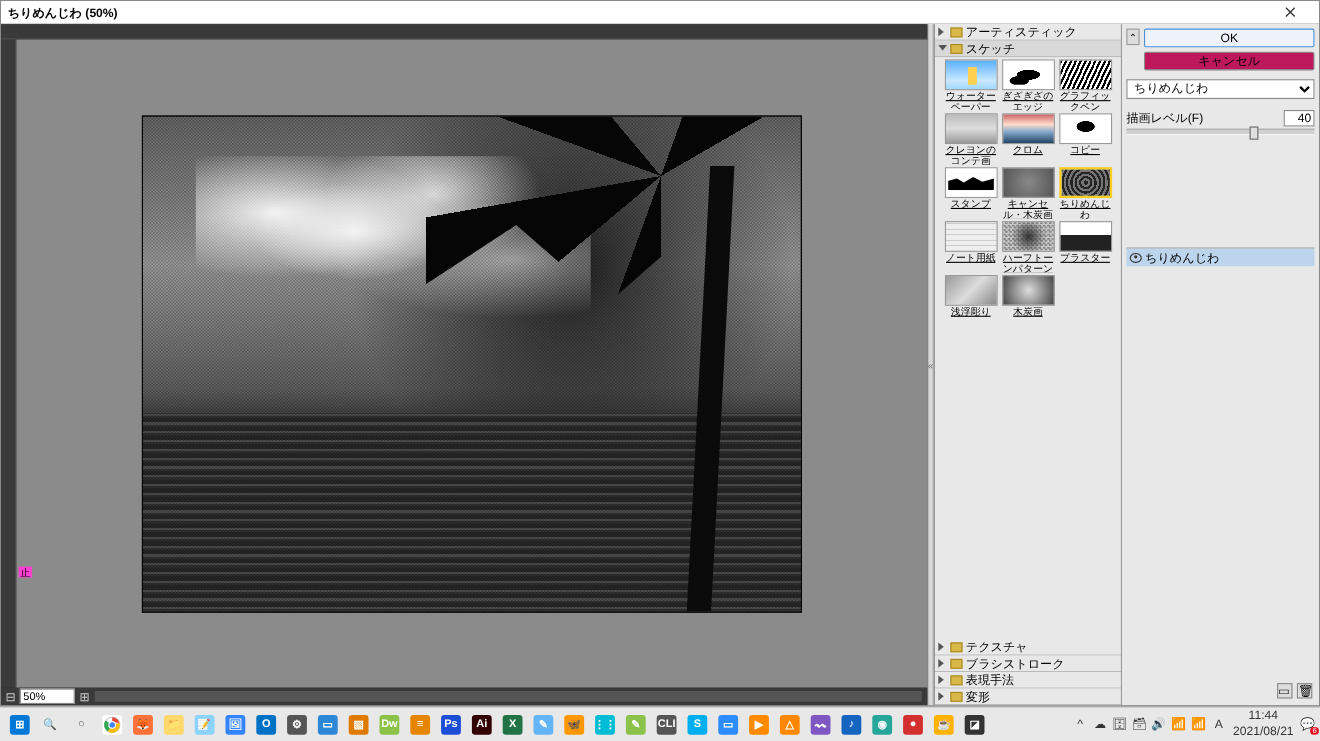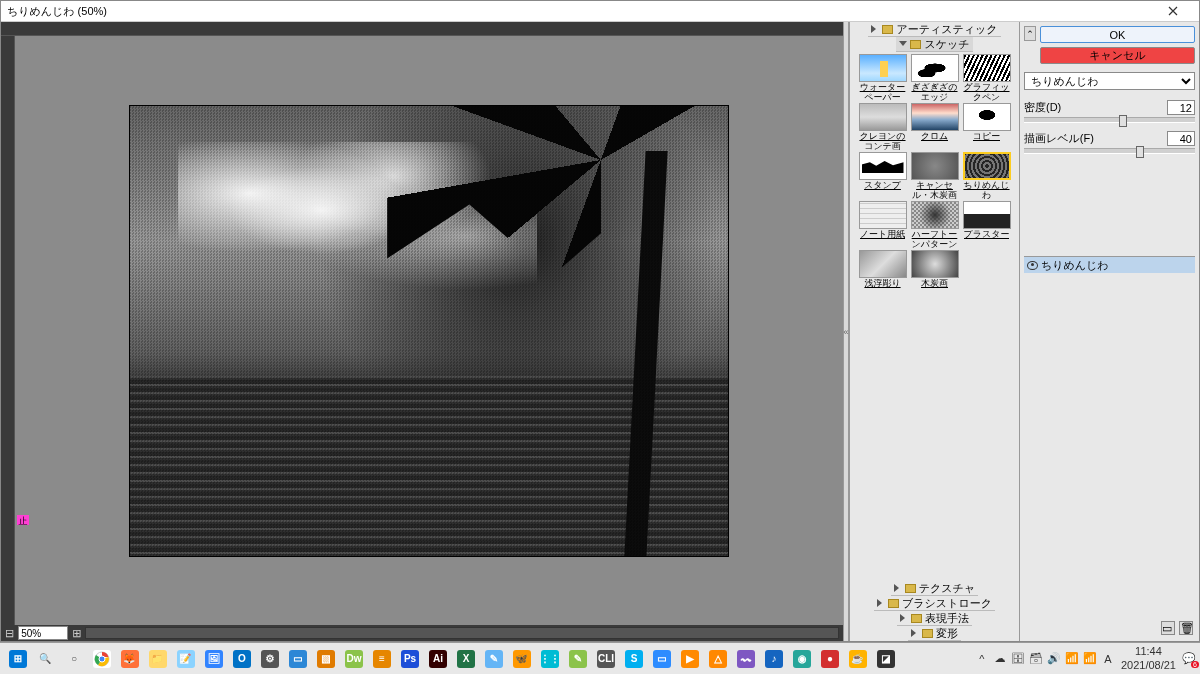--- a/index.html
+++ b/index.html
@@ -1,19 +1,19 @@
 <!DOCTYPE html>
 <html><head>
 <meta charset="utf-8">
 <style>
 * { margin: 0; padding: 0; box-sizing: border-box; font-family: "MS UI Gothic", sans-serif; font-size: 11px; }
 body { background: #f0f0f0; width: 1200px; height: 674px; overflow: hidden; position: relative; }
 
 .window { width: 1200px; height: 642px; background: #f0f0f0; border: 1px solid #888; display: flex; flex-direction: column; }
-.titlebar { height: 21px; background: #fff; border-bottom: 1px solid #ccc; display: flex; align-items: center; padding: 0 6px; justify-content: space-between; }
+.titlebar { height: 21px; background: #fff; border-bottom: 1px solid #ccc; display: flex; align-items: center; padding: 0 6px; justify-content: space-between; font-weight: bold; }
 .titlebar-close { width: 40px; height: 20px; display: flex; align-items: center; justify-content: center; cursor: pointer; }
 .titlebar-close svg { width: 10px; height: 10px; }
 
 .main-area { flex: 1; display: flex; min-height: 0; }
 
 .canvas-panel { flex: 1; display: flex; flex-direction: column; background: #2a2a2a; position: relative; }
 .canvas-rulers-top { height: 14px; background: #3a3a3a; border-bottom: 1px solid #555; }
 .canvas-body { flex: 1; display: flex; min-height: 0; }
 .canvas-rulers-left { width: 14px; background: #3a3a3a; border-right: 1px solid #555; }
 .canvas-viewport { flex: 1; background: #8b8b8b; overflow: hidden; display: flex; align-items: center; justify-content: center; position: relative; }
@@ -49,40 +49,40 @@
 }
 .marker { position: absolute; left: 2px; bottom: 100px; width: 12px; height: 10px; background: #ff3fd4; color: #000; font-size: 9px; text-align: center; }
 
 .canvas-footer { height: 16px; background: #3a3a3a; display: flex; align-items: center; padding: 0 4px; gap: 4px; color: #ccc; }
 .zoom-input { width: 50px; height: 14px; background: #fff; border: 1px solid #888; color: #000; padding: 0 2px; font-size: 10px; }
 .hscroll { flex: 1; height: 12px; background: #555; border: 1px solid #333; }
 
 .divider-handle { width: 6px; background: #d9d9d9; border-left: 1px solid #999; border-right: 1px solid #999; cursor: col-resize; display: flex; align-items: center; justify-content: center; }
 .divider-handle::after { content: "«"; font-size: 9px; color: #666; }
 
-.gallery-panel { width: 170px; background: #e8e8e8; border-left: 1px solid #999; display: flex; flex-direction: column; align-items: center; }
+.gallery-panel { width: 170px; background: #e8e8e8; border-left: 1px solid #999; display: flex; flex-direction: column; }
 .category-row { height: 15px; background: #e8e8e8; border-bottom: 1px solid #bbb; display: flex; align-items: center; padding: 0 3px; gap: 3px; cursor: pointer; }
 .category-row.expanded { background: #d8d8d8; }
 .tri { width: 8px; height: 8px; display: inline-block; }
 .tri-right { border-left: 5px solid #555; border-top: 4px solid transparent; border-bottom: 4px solid transparent; }
 .tri-down { border-top: 5px solid #555; border-left: 4px solid transparent; border-right: 4px solid transparent; margin-top: 2px; }
 .folder-icon { width: 11px; height: 9px; background: #d9b84a; border: 1px solid #a88820; }
 
 .thumbs-area { flex: 1; overflow-y: auto; background: #e8e8e8; padding: 2px; }
 .thumbs-grid { display: grid; grid-template-columns: repeat(3, 50px); gap: 2px; justify-content: center; }
 .thumb-cell { width: 50px; display: flex; flex-direction: column; align-items: center; cursor: pointer; text-decoration: underline; }
 .thumb-img { width: 48px; height: 28px; background: #888; border: 1px solid #999; position: relative; overflow: hidden; }
 .thumb-cell.selected .thumb-img { border: 2px solid #e8c030; }
 .thumb-label { font-size: 9px; text-align: center; line-height: 1.1; margin-top: 1px; height: 18px; overflow: hidden; }
 
 .controls-panel { width: 180px; background: #e8e8e8; border-left: 1px solid #999; display: flex; flex-direction: column; padding: 4px; gap: 2px; }
 .collapse-toggle { width: 12px; height: 15px; background: #ddd; border: 1px solid #999; display: flex; align-items: center; justify-content: center; font-size: 9px; cursor: pointer; }
 .ctrl-top { display: flex; gap: 4px; align-items: flex-start; }
 .ctrl-buttons { flex: 1; display: flex; flex-direction: column; gap: 4px; }
-.ctrl-btn { height: 17px; background: #ef4444; border: 1px solid #8a8a8a; border-radius: 2px; display: flex; align-items: center; justify-content: center; cursor: pointer; }
+.ctrl-btn { height: 17px; background: #be185d; border: 1px solid #8a8a8a; border-radius: 2px; display: flex; align-items: center; justify-content: center; cursor: pointer; }
 .filter-select { height: 18px; border: 1px solid #8a8a8a; background: #fff; width: 100%; margin-top: 6px; padding: 0 2px; }
 
 .slider-row { margin-top: 8px; }
 .slider-top { display: flex; justify-content: space-between; align-items: center; }
 .slider-label { }
 .slider-value { width: 28px; height: 15px; border: 1px solid #8a8a8a; background: #fff; text-align: right; padding: 0 2px; }
 .slider-track { height: 6px; background: #d0d0d0; border-bottom: 1px solid #fff; border-top: 1px solid #aaa; margin-top: 2px; position: relative; }
 .slider-thumb { position: absolute; top: -3px; width: 8px; height: 12px; background: #e0e0e0; border: 1px solid #666; transform: translateX(-4px); }
 
 .layers-panel { margin-top: 100px; border-top: 1px solid #999; }
@@ -267,29 +267,20 @@
             </div>
         </div>
       </div>
       <select class="filter-select">
         <option>ちりめんじわ</option>
       </select>
 
       <div id="sliders">
           <div class="slider-row">
             <div class="slider-top">
-              <span class="slider-label">密度(D)</span>
-              <input class="slider-value" value="12" style="">
-            </div>
-            <div class="slider-track">
-              <div class="slider-thumb" style="left:58%"></div>
-            </div>
-          </div>
-          <div class="slider-row">
-            <div class="slider-top">
               <span class="slider-label">描画レベル(F)</span>
               <input class="slider-value" value="40" style="">
             </div>
             <div class="slider-track">
               <div class="slider-thumb" style="left:68%"></div>
             </div>
           </div>
         </div>
 
       <div class="layers-panel">

